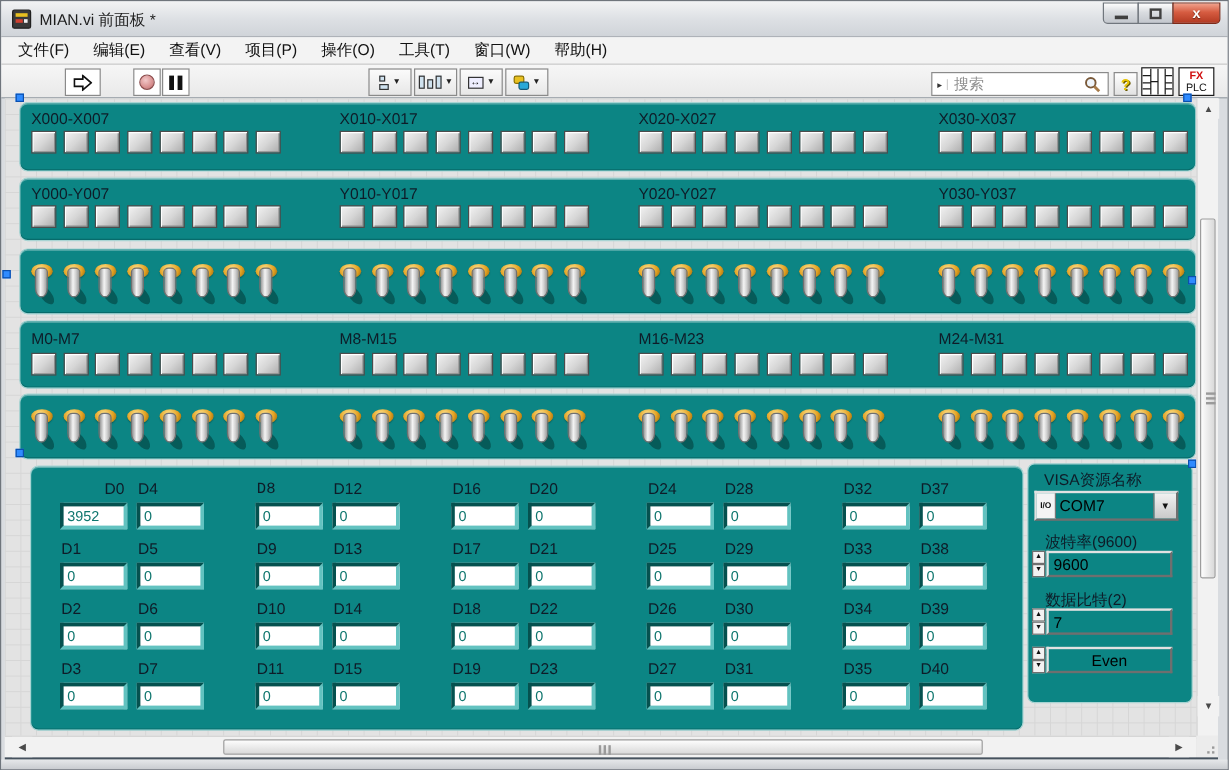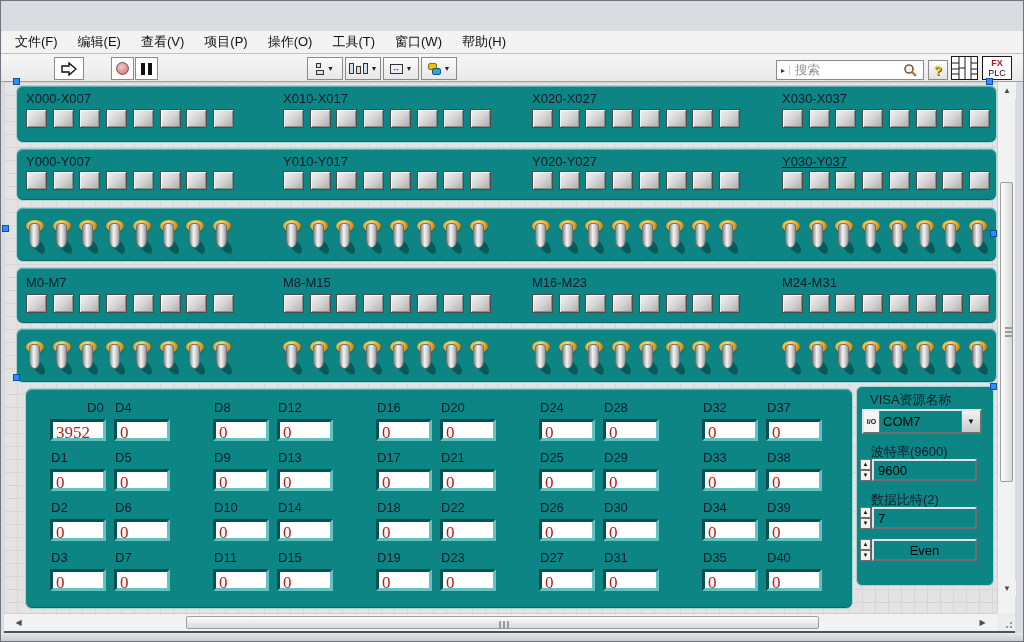--- a/index.html
+++ b/index.html
@@ -90,21 +90,21 @@
   .toggle .ring{position:absolute;left:1px;top:0;width:18px;height:12px;border-radius:50%;
     background:radial-gradient(circle at 42% 35%,#ffe28a,#e2a122 60%,#8f6008);box-shadow:0 1px 1px rgba(0,40,40,.4);}
   .toggle .lever{position:absolute;left:4px;top:3px;width:11px;height:25px;
     border-radius:5px 5px 6px 6px/4px 4px 9px 9px;border:1px solid #707070;
     background:linear-gradient(90deg,#909090,#f4f4f4 42%,#d2d2d2 68%,#9a9a9a);}
 
   
   .d-label{position:absolute;font-size:13px;color:#0e1c28;}
   .d-field{position:absolute;width:56px;height:22px;border-style:solid;border-width:3px;
     border-color:#05514f #62c2c0 #62c2c0 #05514f;background:#fff;}
-  .d-value{font-size:17px;color:#b91c1c;padding:1px 0 0 3px;white-space:nowrap;overflow:hidden;font-family:Liberation Serif, serif;}
+  .d-value{font-size:12px;color:#0f766e;padding:1px 0 0 3px;white-space:nowrap;overflow:hidden;}
 
   
   .comm-panel{position:absolute;left:852px;top:304px;width:138px;height:200px;background:#0c8584;
     border:1px solid #a8d4d3;border-radius:6px;}
   .comm-label{position:absolute;font-size:13px;color:#0e1c28;white-space:nowrap;}
   .combo{position:absolute;left:5px;top:22px;width:120px;height:25px;border-style:solid;border-width:2px;
     border-color:#e2e2e2 #6f6f6f #6f6f6f #e2e2e2;background:#0c8584;display:flex;align-items:stretch;}
   .io-box{width:16px;background:#f4f4f4;border-right:1px solid #777;color:#111;font-size:7px;font-weight:bold;
     display:flex;align-items:center;justify-content:center;}
   .combo-text{flex:1;font-size:13px;color:#000;display:flex;align-items:center;padding-left:3px;}
@@ -136,20 +136,39 @@
   .corner{position:absolute;right:0;bottom:0;width:18px;height:18px;background:#ececec;}
   .corner i{position:absolute;width:2px;height:2px;background:#9a9a9a;}
 
   .bottom-frame{position:absolute;left:0;bottom:0;width:100%;height:8px;background:linear-gradient(#e6e8ea,#c9ccd0);}
 </style>
 </head>
 <body>
 
 <div class="window">
 
+  <div class="titlebar">
+    <div class="title-icon">
+        <i class="p1"></i>
+        <i class="p2"></i>
+        <i class="p3"></i>
+      </div>
+    <div class="title-text">MIAN.vi 前面板 *</div>
+    <div class="winbtns">
+      <div class="winbtn min">
+          <span class="glyph-min"></span>
+        </div>
+      <div class="winbtn max">
+          <span class="glyph-max"></span>
+        </div>
+      <div class="winbtn close">
+          <span class="glyph-x">x</span>
+        </div>
+    </div>
+  </div>
 
   <div class="menubar" id="menubar">
       <span class="menu-item">文件(F)</span>
       <span class="menu-item">编辑(E)</span>
       <span class="menu-item">查看(V)</span>
       <span class="menu-item">项目(P)</span>
       <span class="menu-item">操作(O)</span>
       <span class="menu-item">工具(T)</span>
       <span class="menu-item">窗口(W)</span>
       <span class="menu-item">帮助(H)</span>
@@ -290,21 +309,21 @@
           <div class="led" style="left: 452.9px; top: 22px;"></div>
           <div class="band-label" style="left: 515px; top: 5px;">Y020-Y027</div>
           <div class="led" style="left: 515px; top: 22px;"></div>
           <div class="led" style="left: 541.7px; top: 22px;"></div>
           <div class="led" style="left: 568.4px; top: 22px;"></div>
           <div class="led" style="left: 595.1px; top: 22px;"></div>
           <div class="led" style="left: 621.8px; top: 22px;"></div>
           <div class="led" style="left: 648.5px; top: 22px;"></div>
           <div class="led" style="left: 675.2px; top: 22px;"></div>
           <div class="led" style="left: 701.9px; top: 22px;"></div>
-          <div class="band-label" style="left: 765px; top: 5px; text-decoration: underline;">Y030-Y037</div>
+          <div class="band-label" style="left: 765px; top: 5px;">Y030-Y037</div>
           <div class="led" style="left: 765px; top: 22px;"></div>
           <div class="led" style="left: 791.7px; top: 22px;"></div>
           <div class="led" style="left: 818.4px; top: 22px;"></div>
           <div class="led" style="left: 845.1px; top: 22px;"></div>
           <div class="led" style="left: 871.8px; top: 22px;"></div>
           <div class="led" style="left: 898.5px; top: 22px;"></div>
           <div class="led" style="left: 925.2px; top: 22px;"></div>
           <div class="led" style="left: 951.9px; top: 22px;"></div>
         </div>
         <div class="band" style="top: 125px; height: 55px;">
@@ -695,21 +714,21 @@
             <div class="d-value">0</div>
           </div>
           <div class="d-label" style="left: 89px; top: 111px;">D6</div>
           <div class="d-field" style="left: 88px; top: 130px;">
             <div class="d-value">0</div>
           </div>
           <div class="d-label" style="left: 89px; top: 161px;">D7</div>
           <div class="d-field" style="left: 88px; top: 180px;">
             <div class="d-value">0</div>
           </div>
-          <div class="d-label" style="left: 188px; top: 11px;">D8</div>
+          <div class="d-label" style="left: 188px; top: 11px; font-family: Liberation Mono, monospace;">D8</div>
           <div class="d-field" style="left: 187px; top: 30px;">
             <div class="d-value">0</div>
           </div>
           <div class="d-label" style="left: 188px; top: 61px;">D9</div>
           <div class="d-field" style="left: 187px; top: 80px;">
             <div class="d-value">0</div>
           </div>
           <div class="d-label" style="left: 188px; top: 111px;">D10</div>
           <div class="d-field" style="left: 187px; top: 130px;">
             <div class="d-value">0</div>

